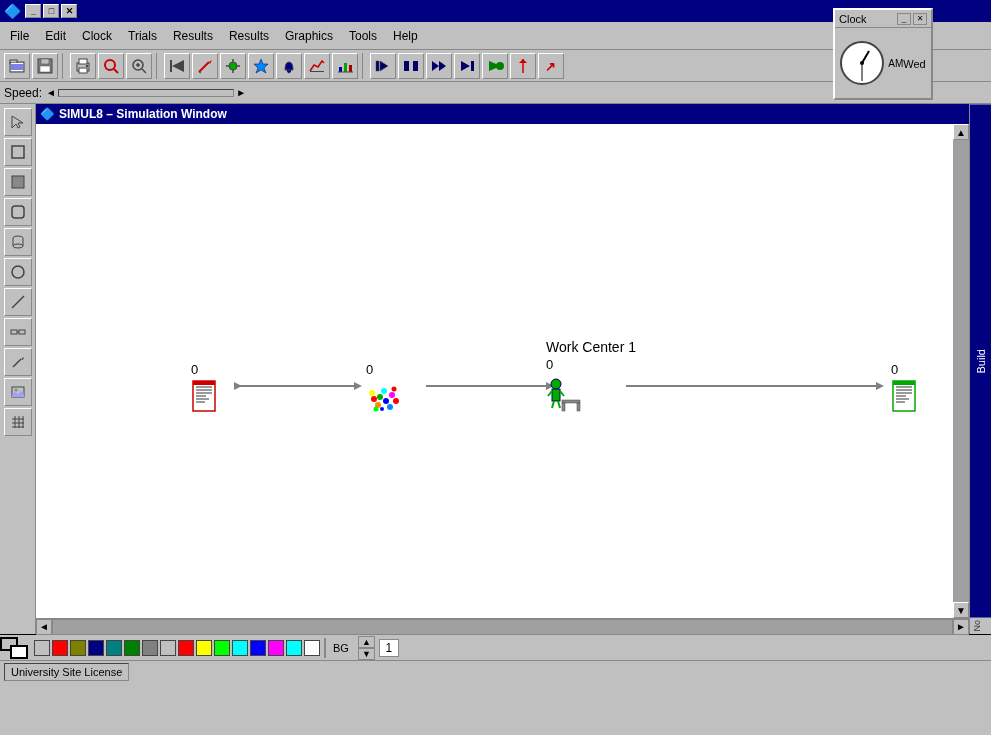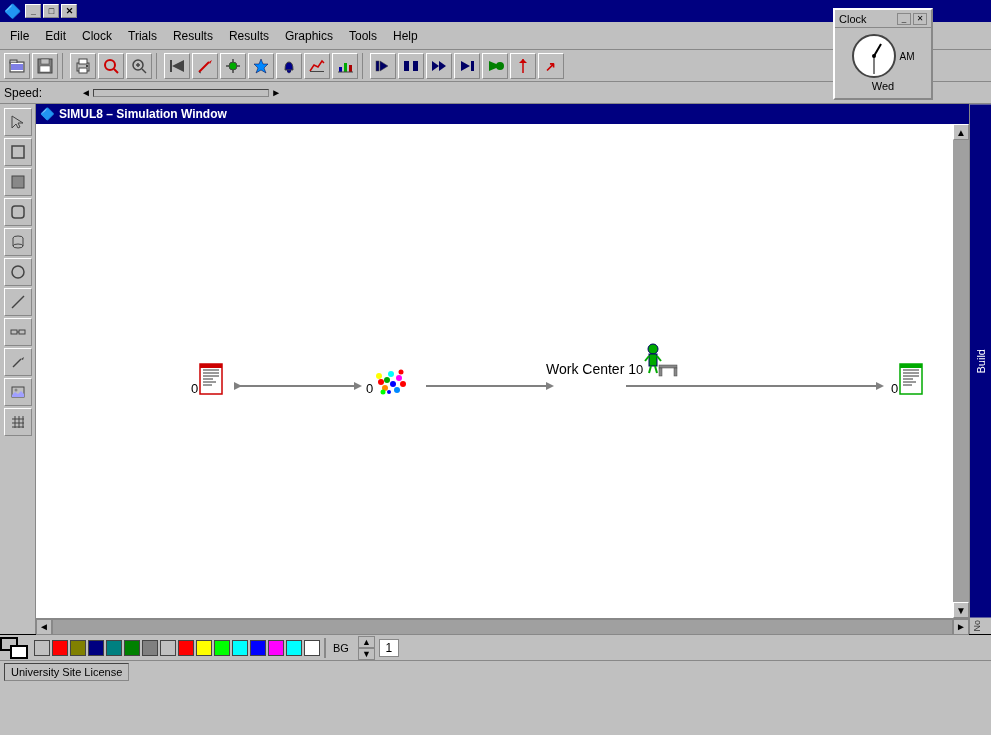--- a/index.html
+++ b/index.html
@@ -70,21 +70,20 @@
 
     
     #speed-bar {
       background: #c0c0c0;
       height: 22px;
       display: flex;
       align-items: center;
       padding: 2px 4px;
       border-bottom: 1px solid #888;
       font-size: 12px;
-      gap: 35px;
     }
     #speed-bar .speed-label { margin-right: 4px; }
     #speed-slider {
       width: 200px;
       display: flex;
       align-items: center;
     }
     .speed-arrow { font-size: 10px; cursor: pointer; }
     .speed-track {
       flex: 1;
@@ -145,22 +144,22 @@
     #sim-title-bar .sim-icon { margin-right: 4px; font-size: 12px; }
     #sim-canvas {
       flex: 1;
       background: white;
       position: relative;
       overflow: hidden;
     }
     .sim-node {
       position: absolute;
       display: flex;
-      flex-direction: row;
-      align-items: flex-end;
+      flex-direction: column;
+      align-items: flex-start;
     }
     .sim-count {
       font-size: 13px;
       color: black;
       text-align: center;
       margin-bottom: 2px;
     }
     .scroll-arrow {
       width: 16px; height: 16px;
       background: #c0c0c0;
@@ -294,21 +293,21 @@
       height: 18px;
       display: flex;
       align-items: center;
       justify-content: space-between;
       padding: 0 4px;
       border-bottom: 1px solid #888;
       font-size: 11px;
     }
     #clock-body {
       display: flex;
-      flex-direction: column;
+      flex-direction: row;
       align-items: center;
       justify-content: center;
       padding: 6px;
       height: calc(100% - 18px);
     }
     .clock-face {
       width: 44px; height: 44px;
       border-radius: 50%;
       border: 2px solid #444;
       background: white;

